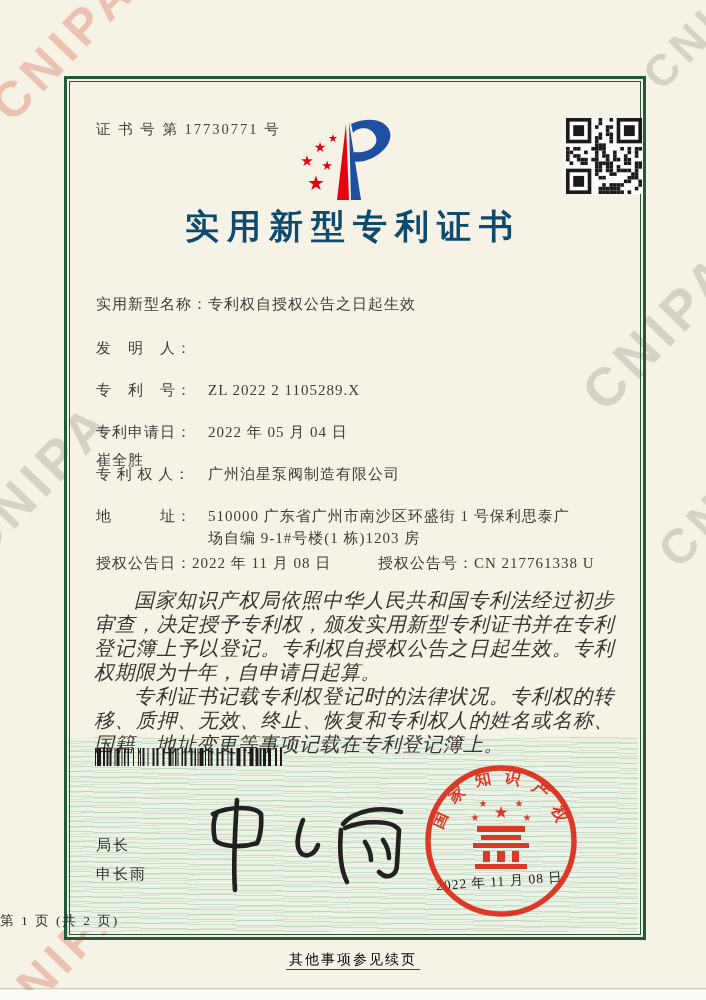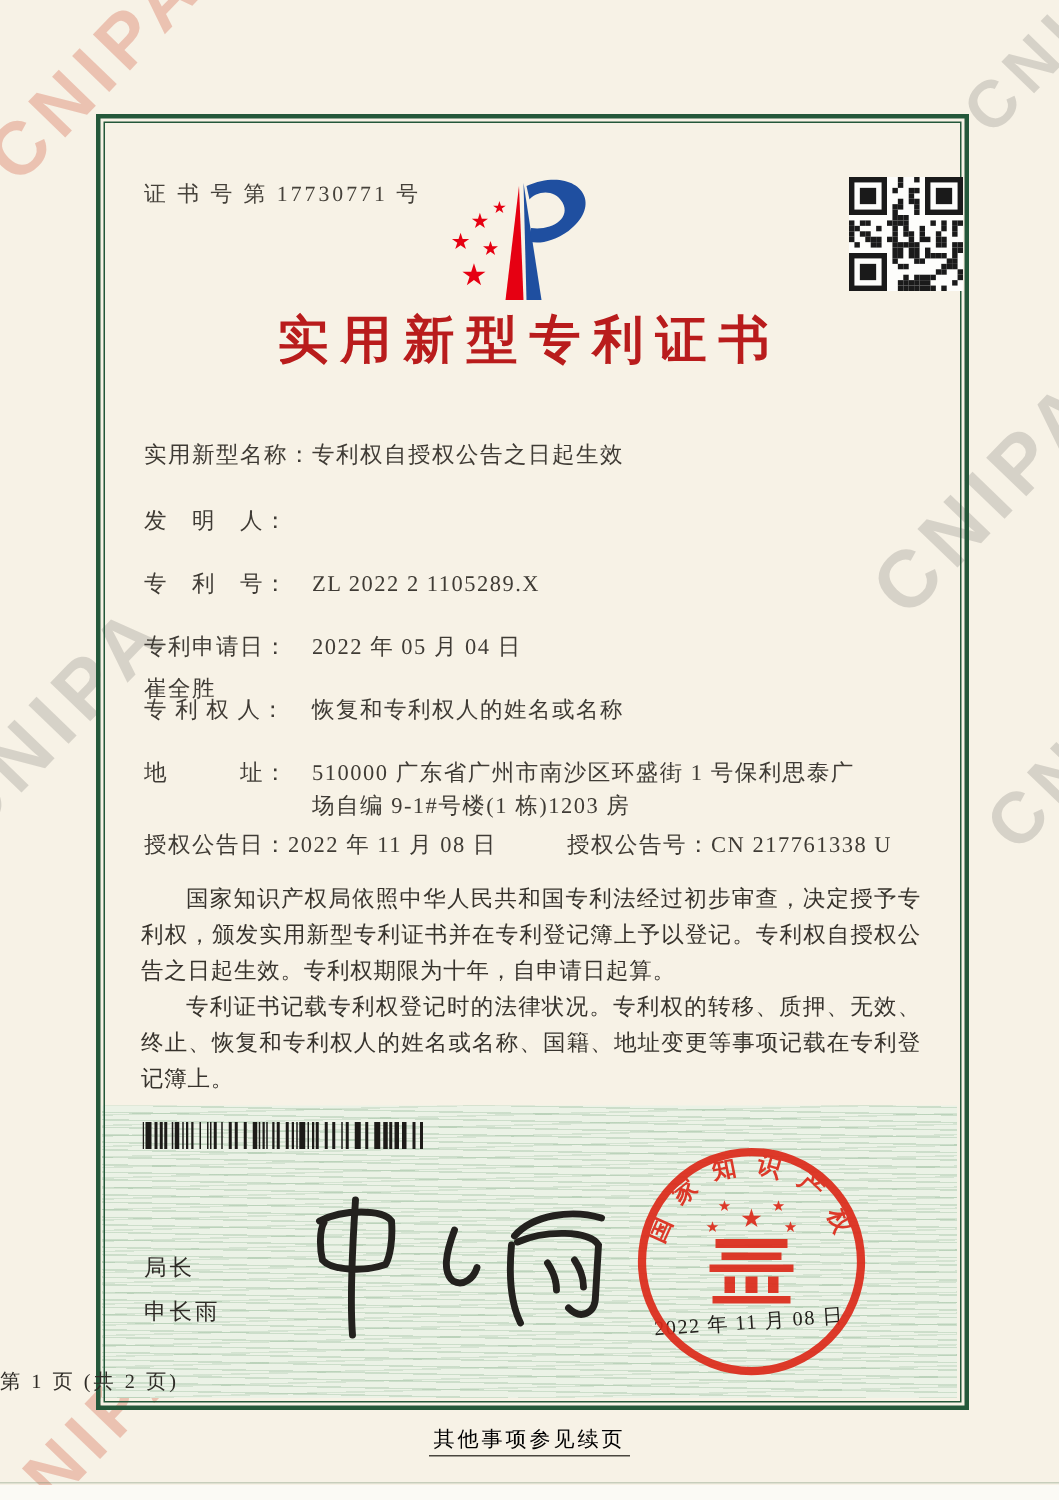--- a/index.html
+++ b/index.html
@@ -19,33 +19,33 @@
          border:3px solid #24583a;z-index:2;pointer-events:none;}
   .frame::after{content:"";position:absolute;left:2px;top:2px;right:2px;bottom:2px;
          border:1px solid #24583a;}
   
   .cert-no{position:absolute;left:96px;top:120px;font-size:14.5px;letter-spacing:2px;
            color:#45413a;z-index:3;}
   .logo{position:absolute;left:283px;top:108px;width:140px;height:100px;z-index:3;}
   .qr{position:absolute;left:566px;top:118px;width:76px;height:76px;background:#fdfdfb;
       z-index:3;}
   .title{position:absolute;left:0;top:204px;width:100%;text-align:center;
-         font-size:34px;font-weight:bold;letter-spacing:8px;color:#b91c1c;z-index:3;}
+         font-size:34px;font-weight:bold;letter-spacing:8px;color:#0c4a6e;z-index:3;}
   
   .frow{position:absolute;left:96px;width:520px;font-size:15px;line-height:22px;
         letter-spacing:1px;z-index:3;display:flex;align-items:flex-start;}
   .flabel{flex:0 0 112px;white-space:pre;}
   .fvalue{flex:1;max-width:372px;}
   .grant{position:absolute;left:96px;top:554px;width:520px;font-size:15px;
          letter-spacing:1px;z-index:3;display:flex;}
   .grant .g1{width:282px;white-space:nowrap;}
   .grant .g2{white-space:nowrap;font-family:Liberation Serif, serif;}
   
-  .paras{position:absolute;left:94px;top:588px;width:520px;font-size:15px;
-         line-height:24px;color:#37332d;z-index:3;letter-spacing:0.5px;}
+  .paras{position:absolute;left:94px;top:588px;width:520px;font-size:20px;
+         line-height:24px;color:#37332d;z-index:3;letter-spacing:0.5px;font-style:italic;}
   .paras p{margin:0;text-indent:2em;text-align:justify;}
   
   .band{position:absolute;left:68px;top:737px;width:570px;height:195px;z-index:2;
         background:
          repeating-linear-gradient(1.2deg, rgba(122,168,128,0.28) 0 1px, transparent 1px 5px),
          repeating-linear-gradient(-1.5deg, rgba(122,168,128,0.20) 0 1px, transparent 1px 7px),
          #ebf2e6;}
   .barcode{position:absolute;left:95px;top:748px;width:190px;height:18px;z-index:4;}
   .officer{position:absolute;left:96px;top:836px;z-index:4;font-size:15px;
            letter-spacing:2px;color:#2e2b26;}
@@ -237,21 +237,21 @@
   <div class="frow" style="top:379px;">
     <span class="flabel">专　利　号：</span>
     <span class="fvalue">ZL 2022 2 1105289.X</span>
   </div>
   <div class="frow" style="top:421px;">
     <span class="flabel">专利申请日：</span>
     <span class="fvalue">2022 年 05 月 04 日</span>
   </div>
   <div class="frow" style="top:463px;">
     <span class="flabel">专 利 权 人：</span>
-    <span class="fvalue">恢复和专利权人的姓名或名称</span>
+    <span class="fvalue">广州泊星泵阀制造有限公司</span>
   </div>
   <div class="frow" style="top:505px;">
     <span class="flabel">地　　　址：</span>
     <span class="fvalue">510000 广东省广州市南沙区环盛街 1 号保利思泰广场自编 9-1#号楼(1 栋)1203 房</span>
   </div>
 
   <div class="grant">
     <span class="g1"><span>授权公告日：</span><span>2022 年 11 月 08 日</span></span>
     <span class="g2"><span>授权公告号：</span><span>CN 217761338 U</span></span>
   </div>

